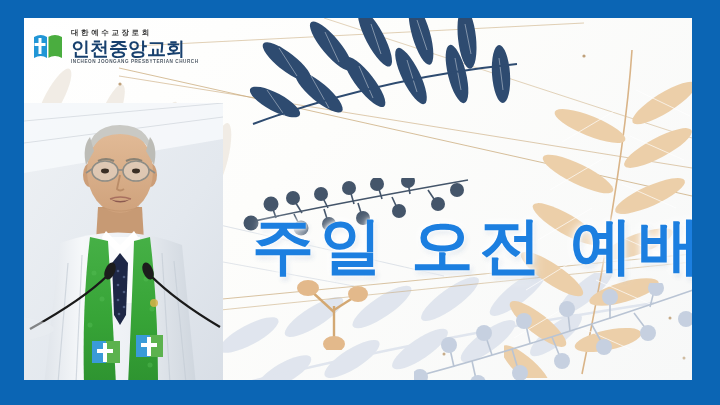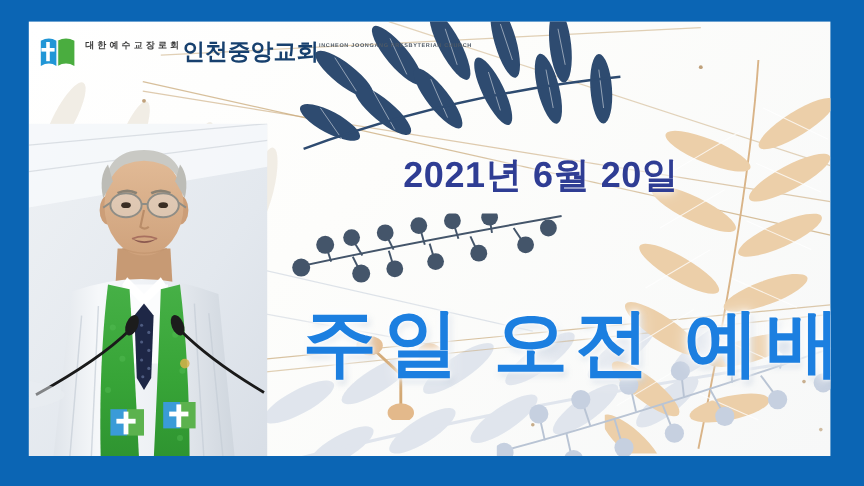--- a/index.html
+++ b/index.html
@@ -24,21 +24,21 @@
   .wm { position:absolute; pointer-events:none; }
 
   
   #logo {
     position:absolute; left:8px; top:10px;
     display:flex; align-items:center; gap:7px;
   }
   #logo-mark {
     position:relative; width:32px; height:31px; flex:none;
   }
-  #logo-text { display:flex; flex-direction:row; line-height:1; padding-top:1px; }
+  #logo-text { display:flex; flex-direction:column; line-height:1; padding-top:1px; }
   #logo-kr-small {
     font-size:7.5px; letter-spacing:2.6px; color:#3b3b3b;
     font-weight:700; white-space:nowrap; margin-bottom:2px;
   }
   #logo-kr-main {
     font-size:19px; font-weight:800; color:#17406e;
     letter-spacing:0px; white-space:nowrap; line-height:1.02;
   }
   #logo-en {
     font-size:4.6px; letter-spacing:.55px; color:#4f5a66;
@@ -59,21 +59,20 @@
     text-shadow:0 0 6px rgba(255,255,255,.95), 0 0 12px rgba(255,255,255,.8);
   }
   
   #title {
     position:absolute; left:228px; top:197px;
     font-size:62px; font-weight:800; color:#1c7fe0;
     letter-spacing:6px; white-space:nowrap; line-height:1;
     text-shadow:
       0 0 3px #ffffff, 0 0 7px #ffffff, 0 0 14px rgba(255,255,255,.95),
       2px 3px 5px rgba(120,150,180,.35);
-    margin-top: 41px;
   }
 </style>
 </head>
 <body>
 
 <div id="stage">
 
   <div id="panel">
 
     <svg class="wm" style="left:-10px; top:40px;" width="300" height="230" viewBox="0 0 300 230">
@@ -408,17 +407,16 @@
           <path d="M16 6 L16 27" stroke="#ffffff" stroke-width="1.1" opacity=".85"></path>
         </svg>
       </div>
       <div id="logo-text">
         <div id="logo-kr-small">대한예수교장로회</div>
         <div id="logo-kr-main">인천중앙교회</div>
         <div id="logo-en">INCHEON JOONGANG PRESBYTERIAN CHURCH</div>
       </div>
     </div>
 
-    <div id="date">2021년 6월 20일</div>
     <div id="title">주일 오전 예배</div>
 
   </div>
 </div>
 
 </body></html>

